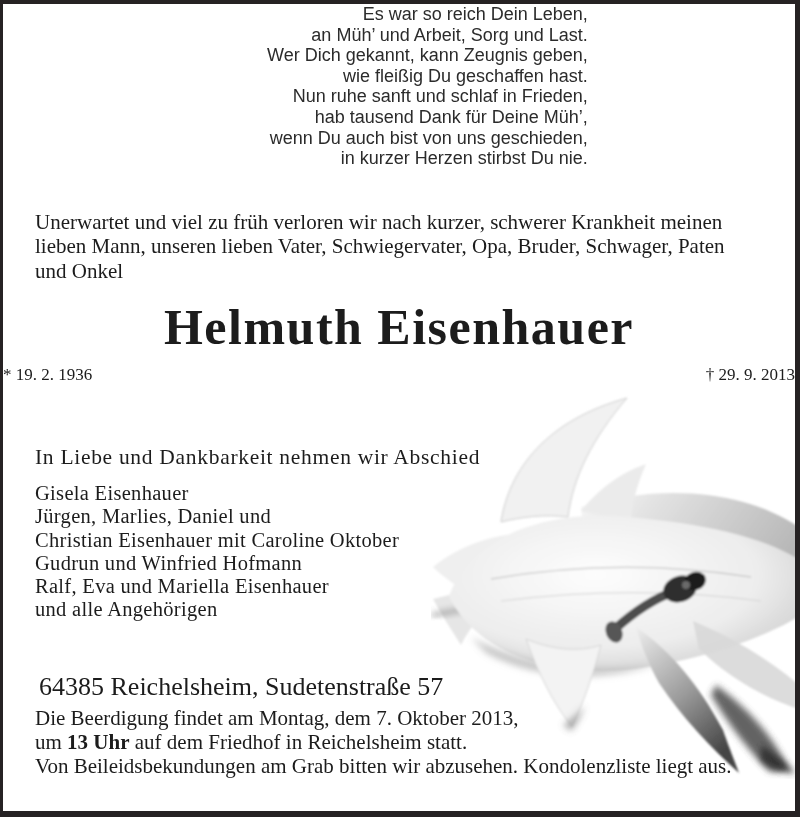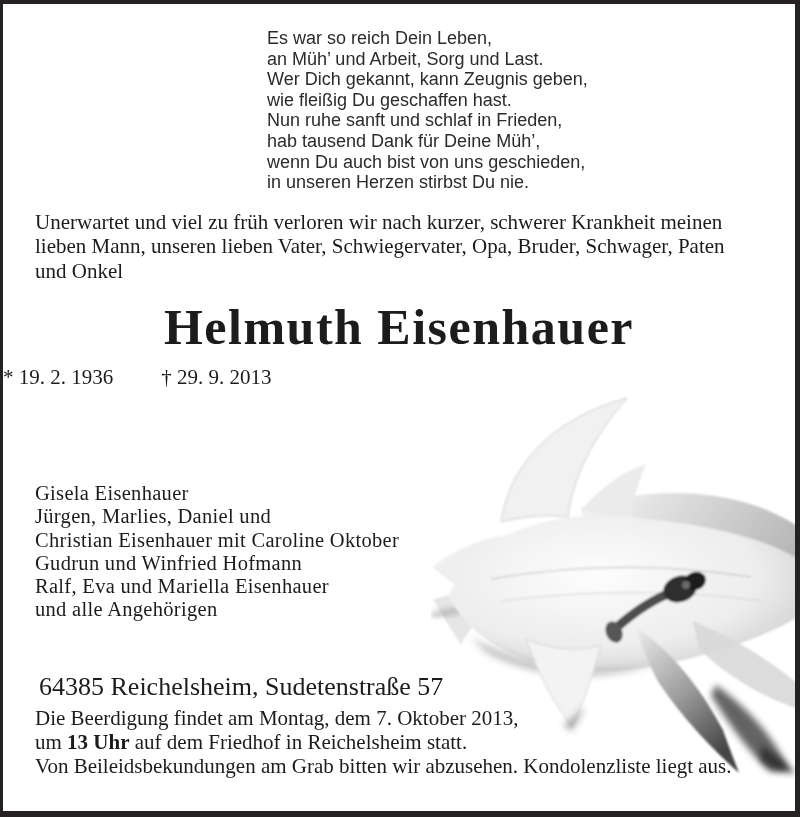--- a/index.html
+++ b/index.html
@@ -10,39 +10,40 @@
     background:#ffffff;
     border-style:solid;
     border-color:#262223;
     border-width:4px 5px 6px 3px;
     overflow:hidden;
     font-family:"Liberation Serif", serif;
     color:#1c1c1c;
   }
   .abs{position:absolute;z-index:2;}
   .poem{
-    left:264px;top:24px;
+    left:264px;top:0;
     font-family:"Liberation Sans", sans-serif;
     font-size:18px;line-height:20.6px;
     color:#2b2b2b;
+    text-align:right;
   }
   .poem div{white-space:nowrap;}
   .intro{left:32px;top:206px;font-size:21px;line-height:24.4px;}
   .intro div{white-space:nowrap;}
   .name{
     left:0;top:294px;width:100%;
     text-align:center;
     font-size:50px;font-weight:bold;
     letter-spacing:1.5px;
     white-space:nowrap;
   }
   .dates{
     left:0;top:361px;width:100%;
-    display:flex;justify-content:flex-start;gap:48px;
-    font-size:21px;
+    display:flex;justify-content:space-between;gap:48px;
+    font-size:17px;
   }
   .farewell{left:32px;top:441px;font-size:21.5px;letter-spacing:0.7px;white-space:nowrap;}
   .mourners{left:32px;top:478px;font-size:20.5px;font-weight:normal;line-height:23.3px;letter-spacing:0.3px;}
   .mourners div{white-space:nowrap;}
   .address{left:36px;top:668px;font-size:26px;white-space:nowrap;}
   .funeral{left:32px;top:703px;font-size:21px;line-height:23.8px;}
   .funeral div{white-space:nowrap;}
   .funeral b{font-weight:bold;}
   .lily{position:absolute;left:428px;top:383px;z-index:1;}
 </style>
@@ -114,36 +115,37 @@
   </svg>
 
   <div class="abs poem">
     <div>Es war so reich Dein Leben,</div>
     <div>an Müh’ und Arbeit, Sorg und Last.</div>
     <div>Wer Dich gekannt, kann Zeugnis geben,</div>
     <div>wie fleißig Du geschaffen hast.</div>
     <div>Nun ruhe sanft und schlaf in Frieden,</div>
     <div>hab tausend Dank für Deine Müh’,</div>
     <div>wenn Du auch bist von uns geschieden,</div>
-    <div>in unseren Herzen stirbst Du nie.</div>
+    <div>in kurzer Herzen stirbst Du nie.</div>
   </div>
 
   <div class="abs intro">
     <div>Unerwartet und viel zu früh verloren wir nach kurzer, schwerer Krankheit meinen</div>
     <div>lieben Mann, unseren lieben Vater, Schwiegervater, Opa, Bruder, Schwager, Paten</div>
     <div>und Onkel</div>
   </div>
 
   <div class="abs name">Helmuth Eisenhauer</div>
 
   <div class="abs dates">
     <span>* 19. 2. 1936</span>
     <span>† 29. 9. 2013</span>
   </div>
 
+  <div class="abs farewell">In Liebe und Dankbarkeit nehmen wir Abschied</div>
 
   <div class="abs mourners">
     <div>Gisela Eisenhauer</div>
     <div>Jürgen, Marlies, Daniel und</div>
     <div>Christian Eisenhauer mit Caroline Oktober</div>
     <div>Gudrun und Winfried Hofmann</div>
     <div>Ralf, Eva und Mariella Eisenhauer</div>
     <div>und alle Angehörigen</div>
   </div>
 

